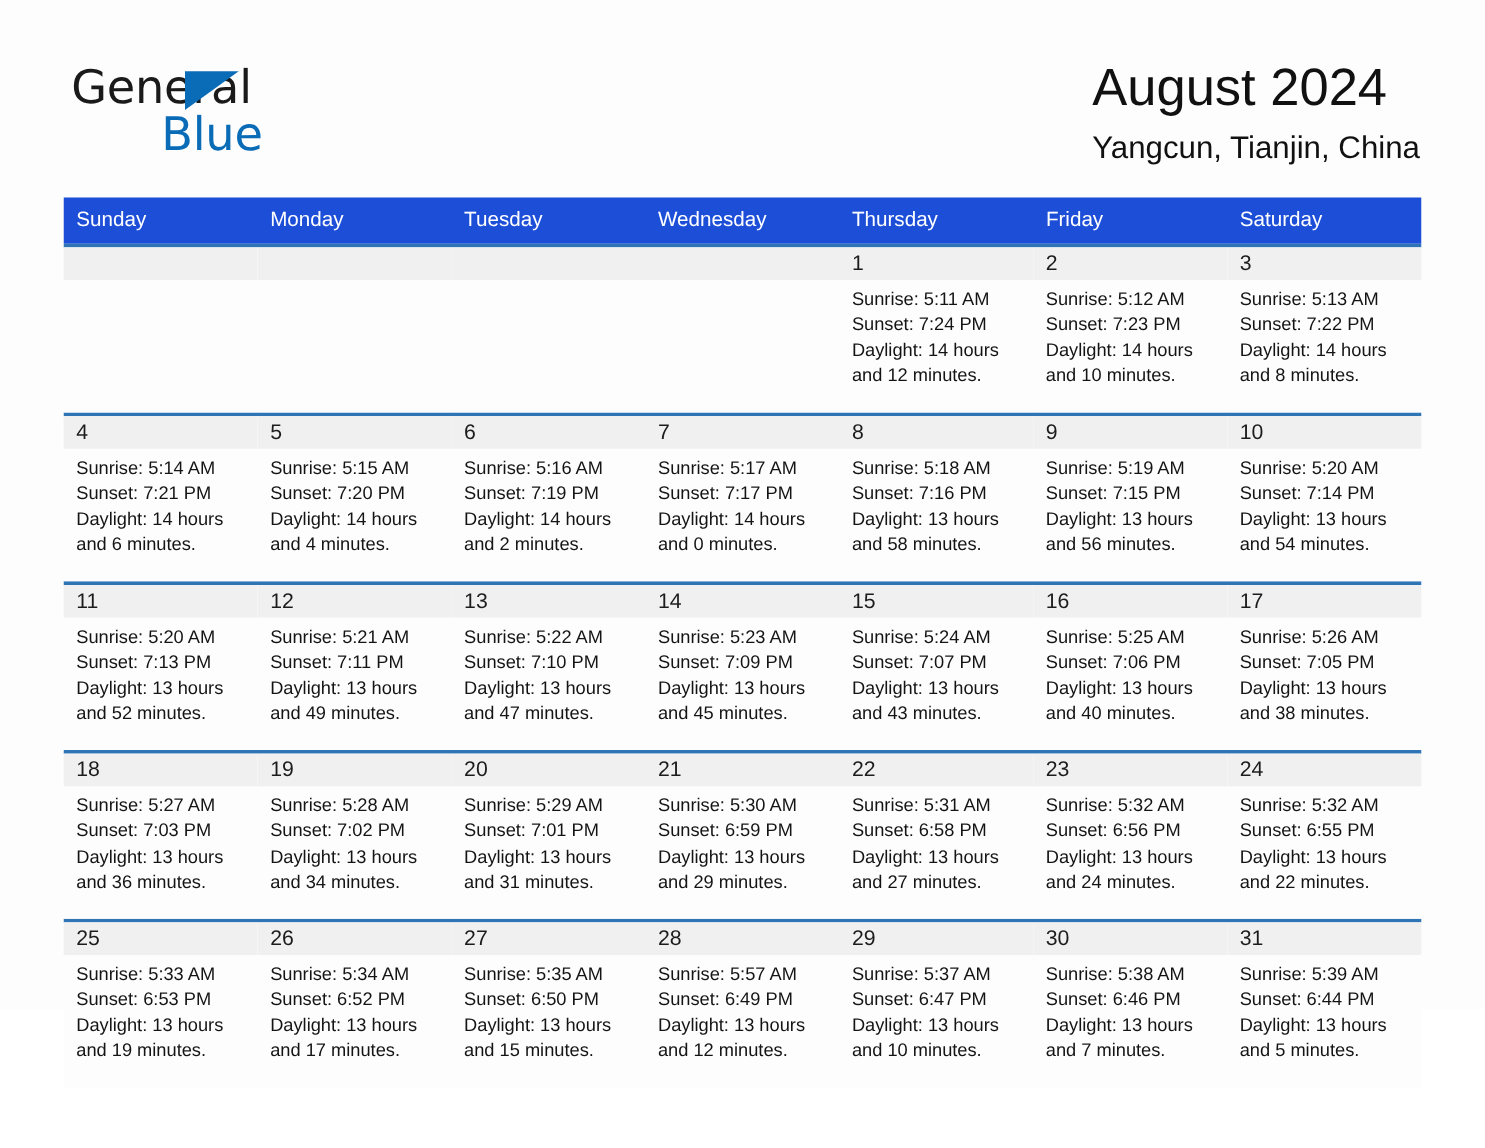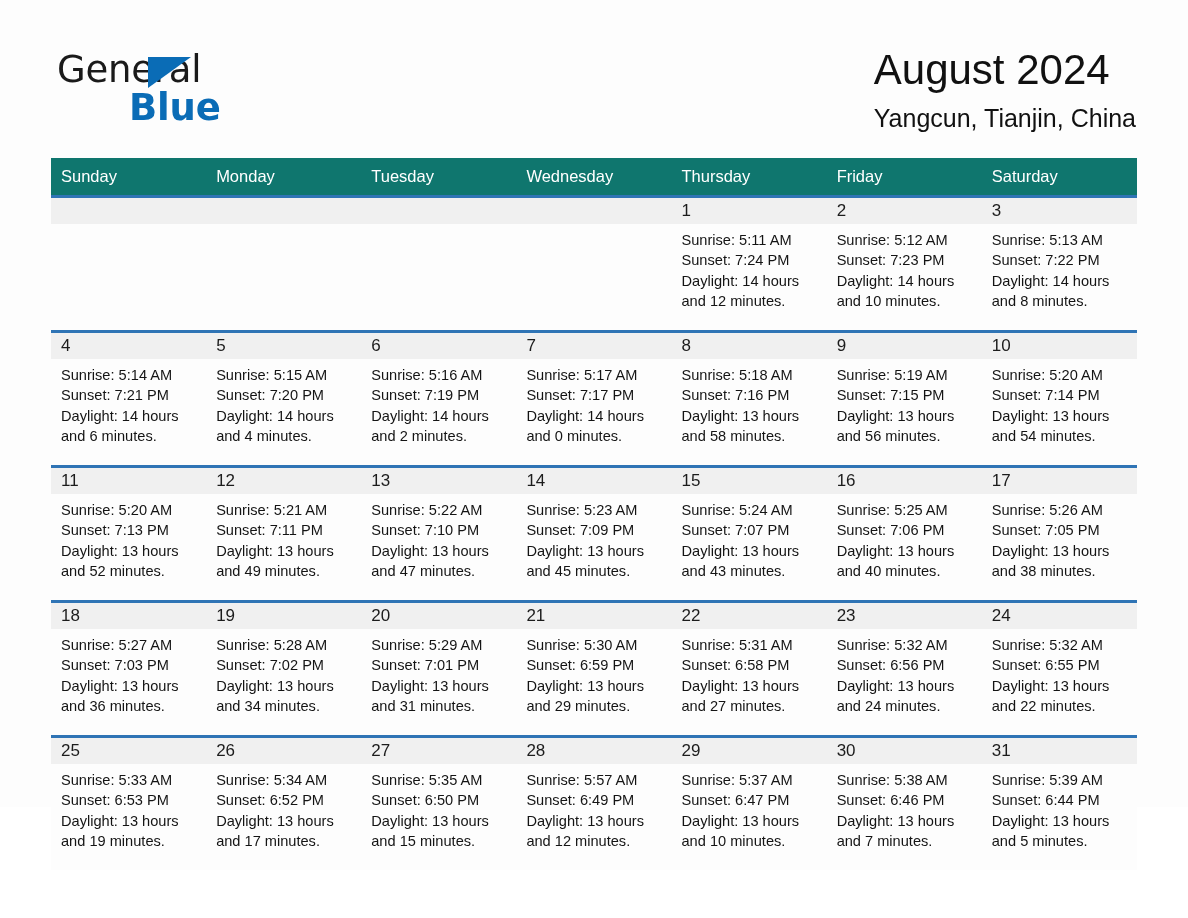--- a/index.html
+++ b/index.html
@@ -57,21 +57,21 @@
     border-bottom: 31px solid transparent;
   }
   .logo-blue {
     position: absolute;
     left: 72px;
     top: 38px;
     font-size: 37px;
     letter-spacing: -0.2px;
     color: #0a6cb6;
     font-family: "DejaVu Sans", sans-serif;
-    font-weight: 700;
+    font-weight: 400;
     line-height: 44px;
   }
   .title-block {
     position: absolute;
     right: 52px;
     top: 44px;
     text-align: left;
   }
   .month-title {
     font-size: 42px;
@@ -94,21 +94,22 @@
     position: absolute;
     left: 51px;
     top: 158px;
     width: 1086px;
   }
   .cal-row {
     display: flex;
     width: 100%;
   }
   .cal-head {
-    background: #0f766e;
+    background: #1d4ed8;
+    justify-content: space-between;
   }
   .cal-head .cell {
     color: #ffffff;
     font-size: 16.5px;
     padding: 8px 0 9px 10px;
     line-height: 20px;
     box-sizing: border-box;
   }
   .cell {
     width: 155.14px;

